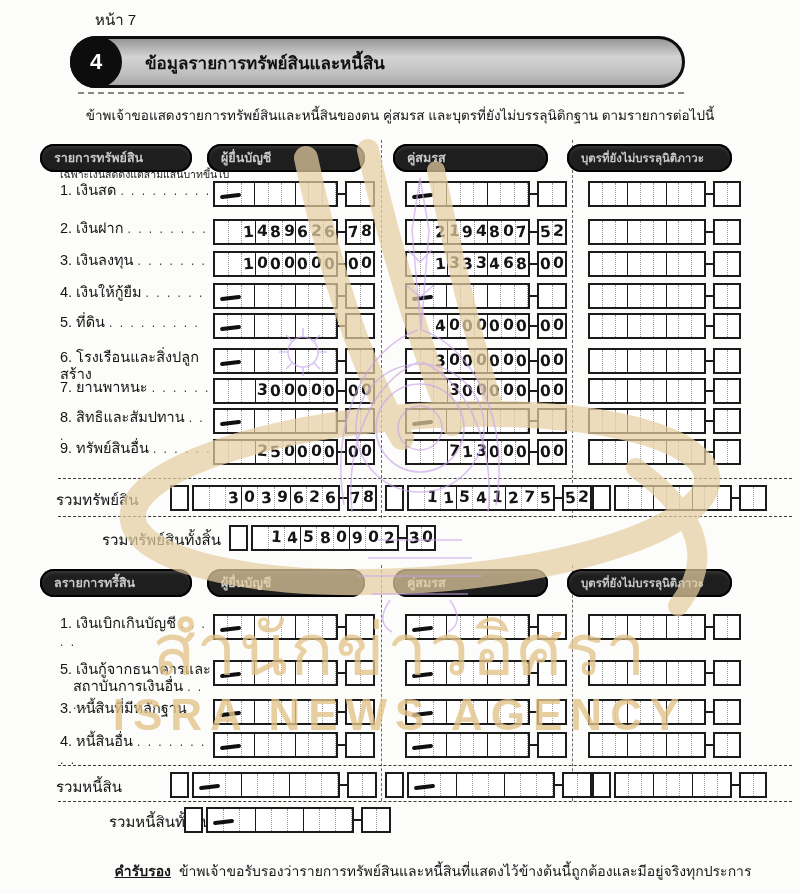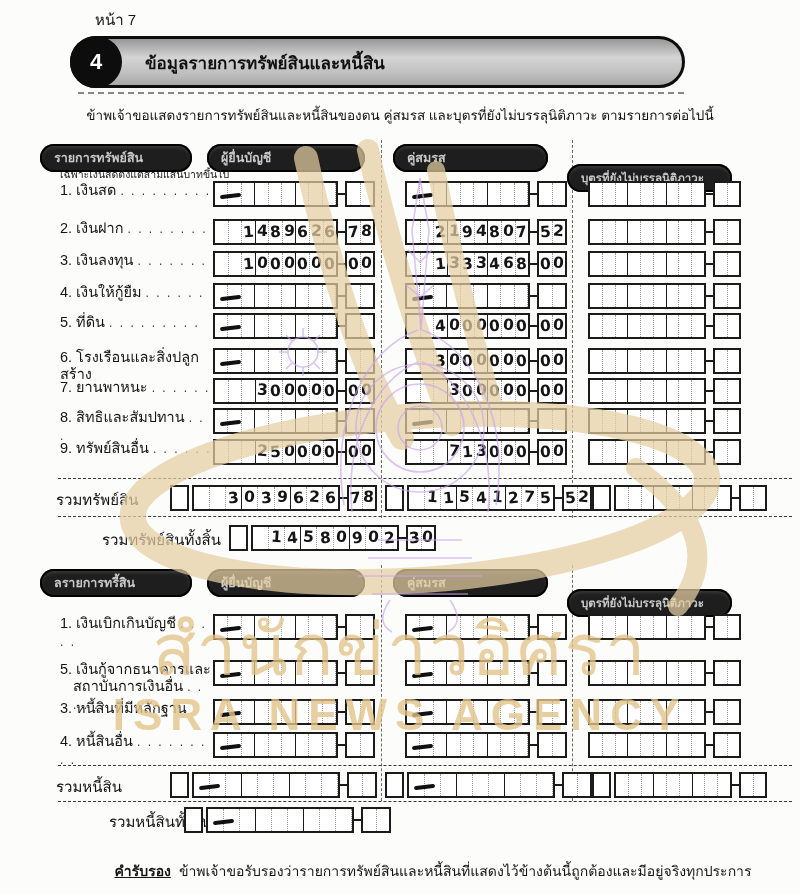--- a/index.html
+++ b/index.html
@@ -31,21 +31,21 @@
   .hsep{position:absolute;left:58px;width:734px;border-top:1.8px dashed #3a3a3a;}
 
   
   .pill{position:absolute;height:28px;border-radius:14px;background:#1e1e1e;
         box-shadow:inset 0 0 0 2px #000, inset 0 3px 4px rgba(255,255,255,.18);
         color:#c9c9c9;font-size:12.5px;font-weight:bold;display:flex;align-items:center;
         padding-left:14px;box-sizing:border-box;white-space:nowrap;overflow:hidden;}
   .pill.p-items{left:40px;width:152px;top:4px;}
   .pill.p-declarant{left:207px;width:158px;top:4px;}
   .pill.p-spouse{left:393px;width:155px;top:4px;}
-  .pill.p-children{left:567px;width:165px;top:4px;font-size:11.5px;margin-top:20px;}
+  .pill.p-children{left:567px;width:165px;top:4px;font-size:11.5px;}
 
   
   .trow{position:absolute;left:0;width:800px;height:30px;}
   .rlabel{position:absolute;left:60px;top:2px;width:152px;font-size:14.5px;line-height:17px;}
   .rlabel .dots{color:#333;letter-spacing:2px;font-size:12px;}
   .rlabel .l2{padding-left:13px;}
   .rnote{position:absolute;left:60px;top:-14px;font-size:10.5px;color:#222;white-space:nowrap;}
   .tlabel{position:absolute;left:56px;top:4px;width:110px;font-size:15px;}
   .glabel{position:absolute;left:88px;top:4px;font-size:15px;}
 
@@ -91,21 +91,21 @@
 <div class="page">
 
   <div class="pageno">หน้า 7</div>
 
   <div class="secbar">
     <div class="secnum">4</div>
     <div class="sectitle">ข้อมูลรายการทรัพย์สินและหนี้สิน</div>
   </div>
   <div class="barshadow"></div>
 
-  <div class="intro">ข้าพเจ้าขอแสดงรายการทรัพย์สินและหนี้สินของตน คู่สมรส และบุตรที่ยังไม่บรรลุนิติภาวะ ตามรายการต่อไปนี้</div>
+  <div class="intro">ข้าพเจ้าขอแสดงรายการทรัพย์สินและหนี้สินของตน คู่สมรส และบุตรที่ยังไม่บรรลุนิติกฐาน ตามรายการต่อไปนี้</div>
 
   <div class="section" id="assets-section">
     <div class="vsep v1"></div>
     <div class="vsep v2"></div>
     <div class="pill p-items">รายการทรัพย์สิน</div>
     <div class="pill p-declarant">ผู้ยื่นบัญชี</div>
     <div class="pill p-spouse">คู่สมรส</div>
     <div class="pill p-children">บุตรที่ยังไม่บรรลุนิติภาวะ</div>
     <div id="asset-rows">
         <div class="trow" style="top: 40px;">

